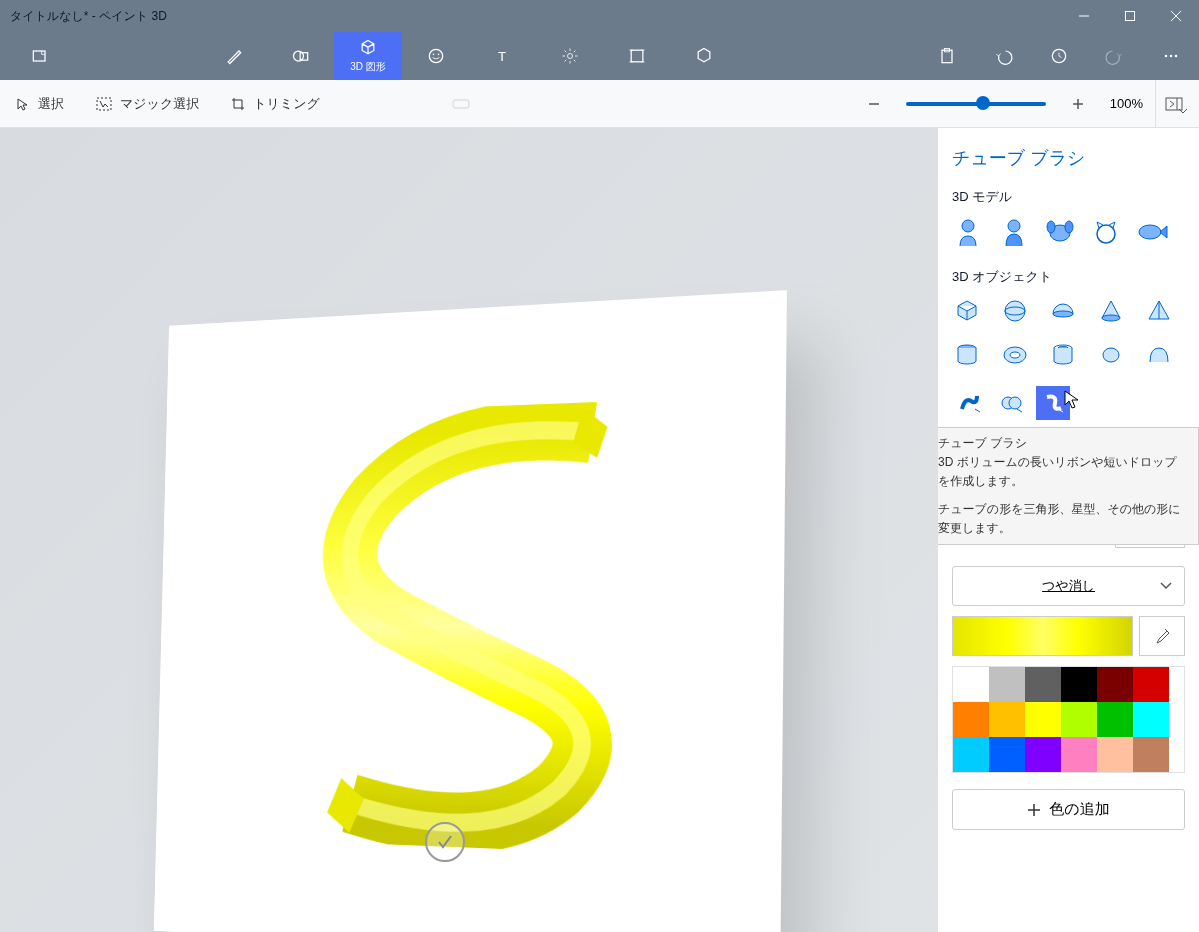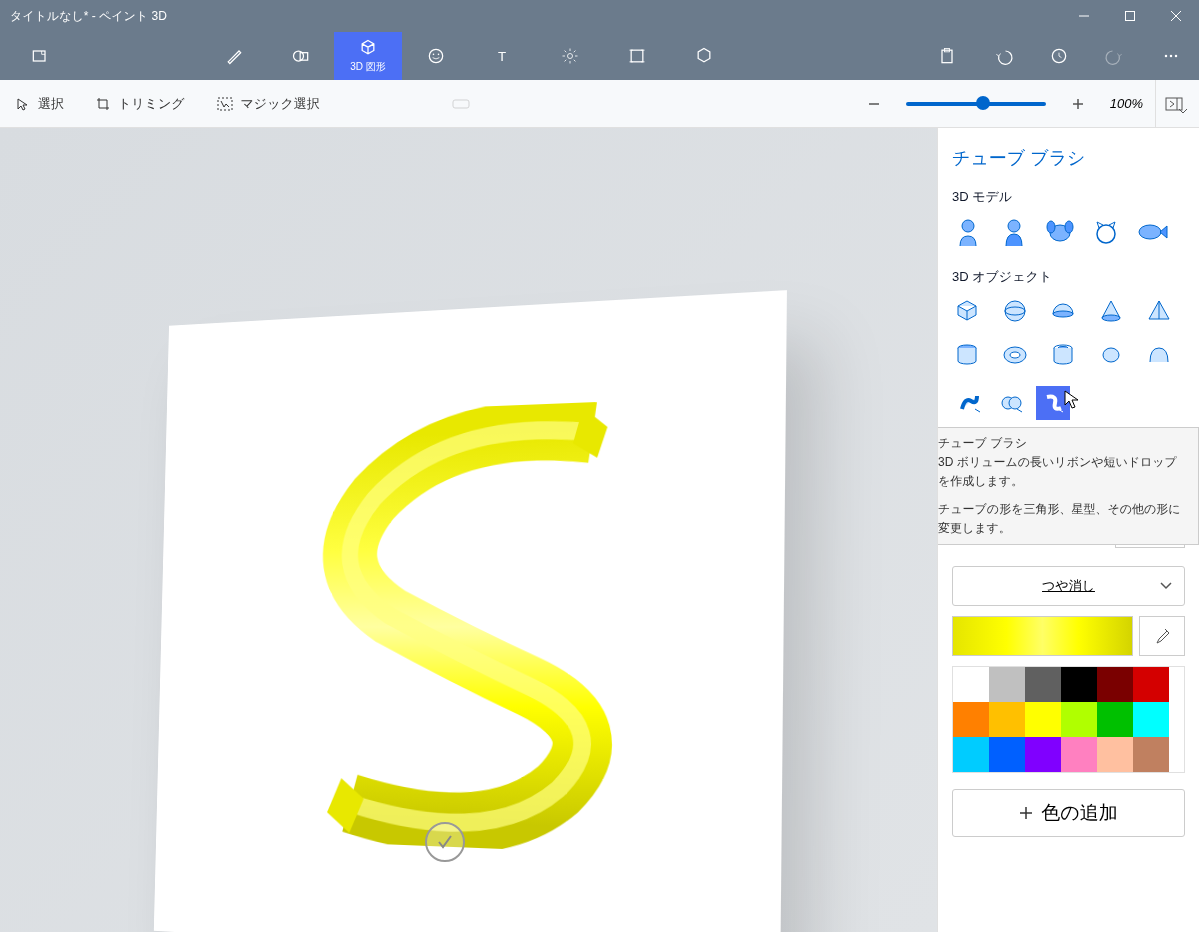--- a/index.html
+++ b/index.html
@@ -1,36 +1,36 @@
 <!DOCTYPE html>
 <html><head>
 <meta charset="utf-8">
 <style>
 * { box-sizing: border-box; margin: 0; padding: 0; font-family: "Yu Gothic UI", "Meiryo", sans-serif; }
 body { width: 1199px; height: 932px; overflow: hidden; background: #f0f0f0; }
 
 
-.titlebar { height: 32px; background: #6b7b8c; display: flex; align-items: center; padding-left: 10px; color: #ffffff; font-size: 12px; justify-content: space-between; }
+.titlebar { height: 32px; background: #6b7b8c; display: flex; align-items: center; padding-left: 10px; color: #0f172a; font-size: 12px; justify-content: space-between; }
 .titlebar .controls { display: flex; height: 100%; }
 .titlebar .controls div { width: 46px; display: flex; align-items: center; justify-content: center; color: #fff; }
 
 
 .ribbon { height: 48px; background: #6b7b8c; display: flex; align-items: stretch; }
 .ribbon .tab { width: 67px; display: flex; flex-direction: column; align-items: center; justify-content: center; color: #fff; font-size: 10px; gap: 2px; }
 .ribbon .tab.active { background: #4c6ff5; }
 .ribbon .tab.wide { width: 68px; }
 .ribbon .spacer { flex: 1; }
 .ribbon .right-tab { width: 56px; display: flex; align-items: center; justify-content: center; color: #fff; }
 .ribbon svg { width: 20px; height: 20px; }
 
 
 .toolbar { height: 48px; background: #f7f9fb; display: flex; align-items: stretch; border-bottom: 1px solid #e0e0e0; }
 .toolbar .btn { display: flex; align-items: center; gap: 8px; padding: 0 16px; font-size: 13px; color: #333; }
 .toolbar .btn.active { background: #dce5f5; }
-.toolbar .zoom-group { display: flex; align-items: center; margin-left: auto; font-style: italic; }
+.toolbar .zoom-group { display: flex; align-items: center; margin-left: auto; }
 .toolbar .zoom-btn { width: 40px; display: flex; align-items: center; justify-content: center; color: #555; }
 .toolbar .slider { width: 140px; height: 4px; background: #0066cc; margin: 0 12px; position: relative; border-radius: 2px; }
 .toolbar .slider .thumb { position: absolute; top: -6px; left: 50%; width: 14px; height: 14px; background: #0066cc; border-radius: 50%; }
 .toolbar .zoom-pct { padding: 0 12px; font-size: 13px; }
 .toolbar .expand-btn { width: 44px; border-left: 1px solid #e0e0e0; display: flex; align-items: center; justify-content: center; }
 
 
 .main { display: flex; height: calc(932px - 32px - 48px - 48px); }
 .canvas-area { flex: 1; background: linear-gradient(135deg, #d8dce0 0%, #e0e3e6 100%); position: relative; overflow: hidden; }
 .canvas-3d { position: absolute; top: 178px; left: 125px; width: 660px; height: 640px; background: #fff; transform: perspective(2000px) rotateY(-20deg) rotateX(3deg); box-shadow: 30px 50px 60px rgba(0,0,0,0.15); }
@@ -53,21 +53,21 @@
 .shape-preview { width: 160px; height: 22px; }
 .size-row { display: flex; justify-content: space-between; align-items: center; font-size: 13px; margin-bottom: 18px; }
 .size-input { border: 1px solid #ccc; padding: 4px 6px; width: 70px; font-size: 12px; text-align: right; }
 .material-dropdown { border: 1px solid #ccc; border-radius: 3px; padding: 10px; display: flex; align-items: center; justify-content: center; gap: 20px; font-size: 13px; margin-bottom: 10px; position: relative; text-decoration: underline; }
 .material-dropdown .chev { position: absolute; right: 12px; }
 .color-row { display: flex; gap: 6px; margin-bottom: 10px; }
 .current-color { flex: 1; height: 40px; background: linear-gradient(to right, #e5e500 0%, #ffff00 30%, #ffff66 50%, #ffff00 70%, #d4d400 100%); border: 1px solid #ccc; }
 .eyedrop { width: 46px; height: 40px; border: 1px solid #ccc; display: flex; align-items: center; justify-content: center; }
 .palette { display: flex; flex-wrap: wrap; margin-bottom: 16px; border: 1px solid #e0e0e0;}
 .palette .sw { width: 36px; height: 35px; }
-.add-color { border: 1px solid #ccc; border-radius: 3px; padding: 10px; display: flex; align-items: center; justify-content: center; gap: 8px; font-size: 19px; }
+.add-color { border: 1px solid #ccc; border-radius: 3px; padding: 10px; display: flex; align-items: center; justify-content: center; gap: 8px; font-size: 15px; }
 
 
 .tooltip { position: absolute; top: 299px; right: 0; background: #f5f5f5; border: 1px solid #ccc; padding: 6px 10px; font-size: 12px; line-height: 1.6; width: 272px; z-index: 10; color: #333; }
 
 .cursor-arrow { position: absolute; top: 390px; left: 1064px; z-index: 20; }
 </style>
 </head>
 <body>
 
 <div class="titlebar">
@@ -194,31 +194,31 @@
 </div>
 
 <div class="toolbar">
   <div class="btn">
     <svg width="14" height="14">
         <path d="M2 2 l0 10 3-3 2 4 2-1 -2-4 4 0z" stroke="#333" fill="none"></path>
       </svg>
     <span>選択</span>
   </div>
   <div class="btn">
-    <svg width="14" height="14">
-        <path d="M3 1 v10 h10 M1 3 h10 v10" stroke="#333" fill="none"></path>
-      </svg>
-    <span>トリミング</span>
-  </div>
-  <div class="btn">
     <svg width="16" height="14">
         <rect x="1" y="1" width="14" height="12" stroke="#333" fill="none" stroke-dasharray="2"></rect>
         <path d="M4 4 l3 6 2-3 3 3" stroke="#333" fill="none"></path>
       </svg>
     <span>マジック選択</span>
+  </div>
+  <div class="btn">
+    <svg width="14" height="14">
+        <path d="M3 1 v10 h10 M1 3 h10 v10" stroke="#333" fill="none"></path>
+      </svg>
+    <span>トリミング</span>
   </div>
   <div style="flex:0 0 100px"></div>
   <div class="btn" style="opacity:0.4">
     <svg width="18" height="14">
         <rect x="1" y="3" width="16" height="8" rx="2" stroke="#999" fill="none"></rect>
       </svg>
   </div>
   <div class="zoom-group">
     <div class="zoom-btn">
         <svg width="14" height="14">

